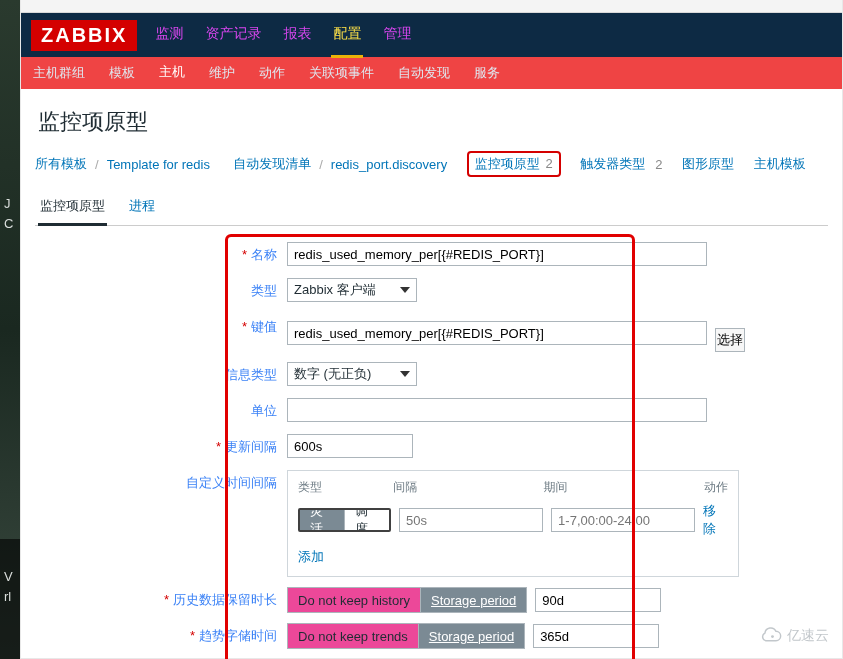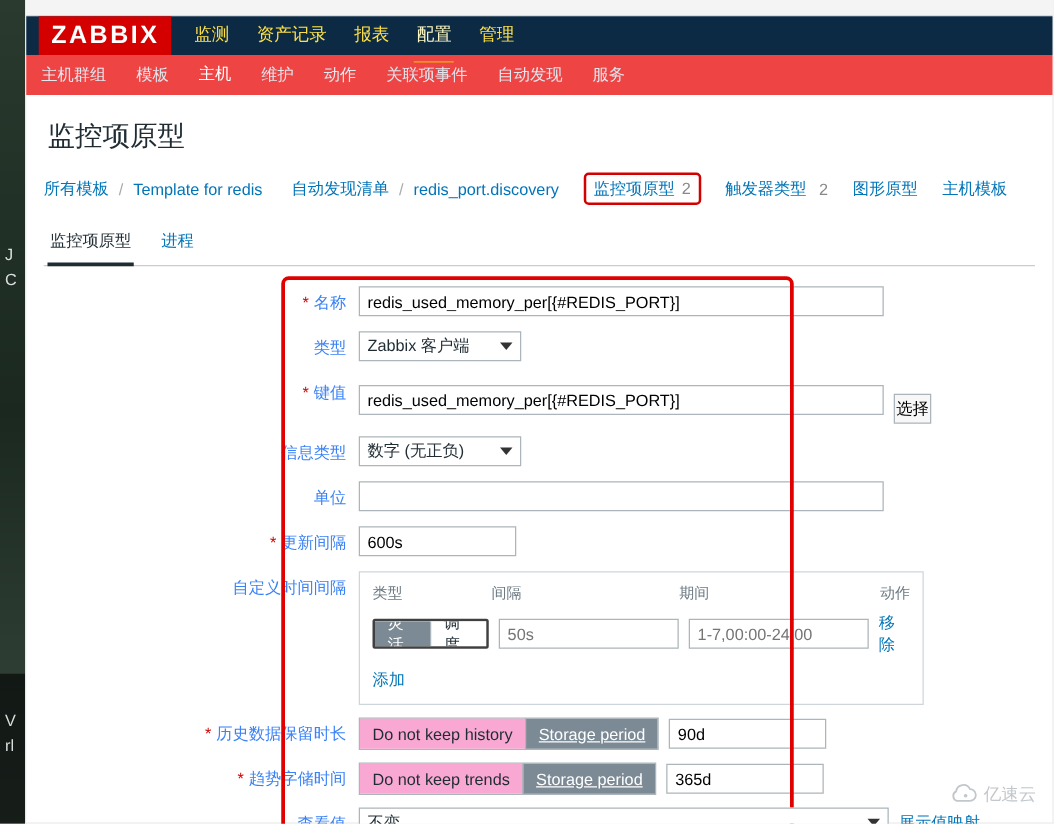--- a/index.html
+++ b/index.html
@@ -13,25 +13,25 @@
   .l2 { top: 216px; }
   .l3 { bottom: 75px; }
   .l4 { bottom: 55px; }
 
   .page { position: absolute; left: 20px; right: 0; top: 0; height: 100%; background: #fff; z-index: 2; border: 1px solid #e8e8e8; border-top: none;}
 
   
   .chrome-top { height: 13px; background: #f4f4f4; border-bottom: 1px solid #d9d9d9; }
 
   
-  .header { height: 31px; background: #0d2a44; display: flex; align-items: center; padding-left: 10px; }
+  .header { height: 44px; background: #0d2a44; display: flex; align-items: center; padding-left: 10px; }
   .logo { background: #d40000; color: #fff; font-weight: bold; font-size: 20px; letter-spacing: 2px; padding: 4px 10px; margin-right: 16px; }
   .top-nav { display: flex; gap: 18px; }
-  .top-nav a { color: #fde047; text-decoration: none; font-size: 14px; cursor: pointer; padding: 12px 2px; }
-  .top-nav a.active { border-bottom: 1px solid #eab308; color: #fef9c3; }
+  .top-nav a { color: #d946ef; text-decoration: none; font-size: 14px; cursor: pointer; padding: 12px 2px; }
+  .top-nav a.active { border-bottom: 3px solid #eab308; color: #fde047; }
 
   .subnav { height: 32px; background: #ef4444; display: flex; align-items: center; padding-left: 10px; gap: 20px; }
   .subnav a { color: #dfe7ef; text-decoration: none; font-size: 13px; cursor: pointer; padding: 8px 2px; }
   .subnav a.active { color: #fff; border-bottom: 3px solid #fff; }
 
   .content { padding: 10px 14px; }
   .title { font-size: 22px; color: #1f2c33; margin: 8px 0 14px 3px; }
 
   .crumbs { display: flex; align-items: center; gap: 8px; font-size: 13px; color: #0275b8; margin-bottom: 2px; flex-wrap: wrap;}
   .crumbs .sep { color: #aaa; }
@@ -71,21 +71,21 @@
   .ci-col2 { width: 158px; }
   .ci-col3 { width: 154px; }
   .ci-col4 { width: 40px; text-align: right; }
 
   .pillgroup { display: inline-flex; border: 2px solid #404040; border-radius: 2px; overflow: hidden; height: 24px; }
   .pill { padding: 0 10px; display: flex; align-items: center; font-size: 13px; background: #fff; cursor: pointer; }
   .pill.active { background: #7b8a94; color: #fff; }
   .pill + .pill { border-left: 1px solid #acb5bb; }
 
   .toggle3 { display: inline-flex; height: 26px; border: 1px solid #acb5bb; }
-  .t3 { padding: 0 10px; display: flex; align-items: center; background: #f9a8d4; }
+  .t3 { padding: 0 10px; display: flex; align-items: center; background: #ec4899; }
   .t3 + .t3 { border-left: 1px solid #acb5bb; text-decoration: underline; }
   .t3.grey { background: #7b8a94; color: #fff; }
 
   .watermark { position: absolute; right: 14px; bottom: 14px; color: #c2c7cb; font-size: 14px; display: flex; align-items: center; gap: 4px; z-index: 5; }
   .watermark svg { width: 28px; height: 18px; }
 </style>
 </head>
 <body>
 
 <div class="bg-lyr"></div>

